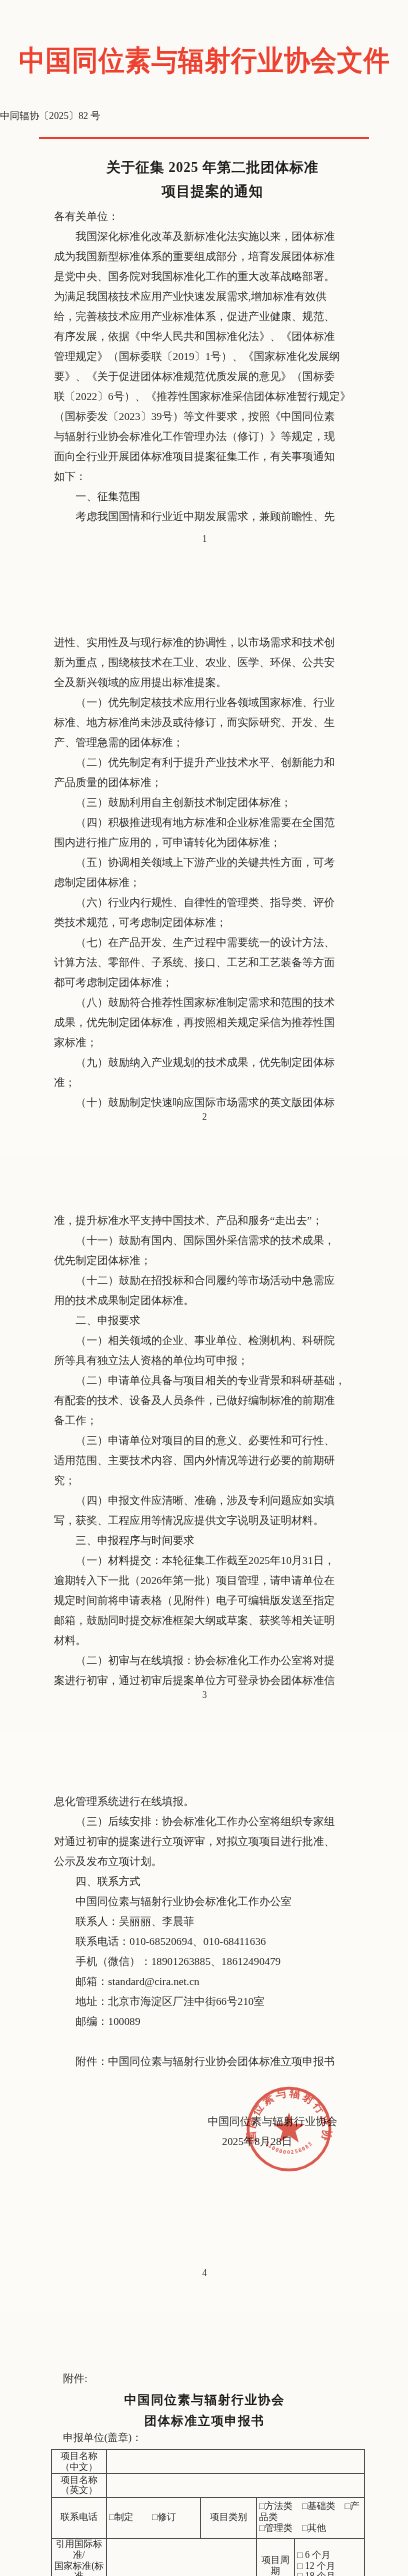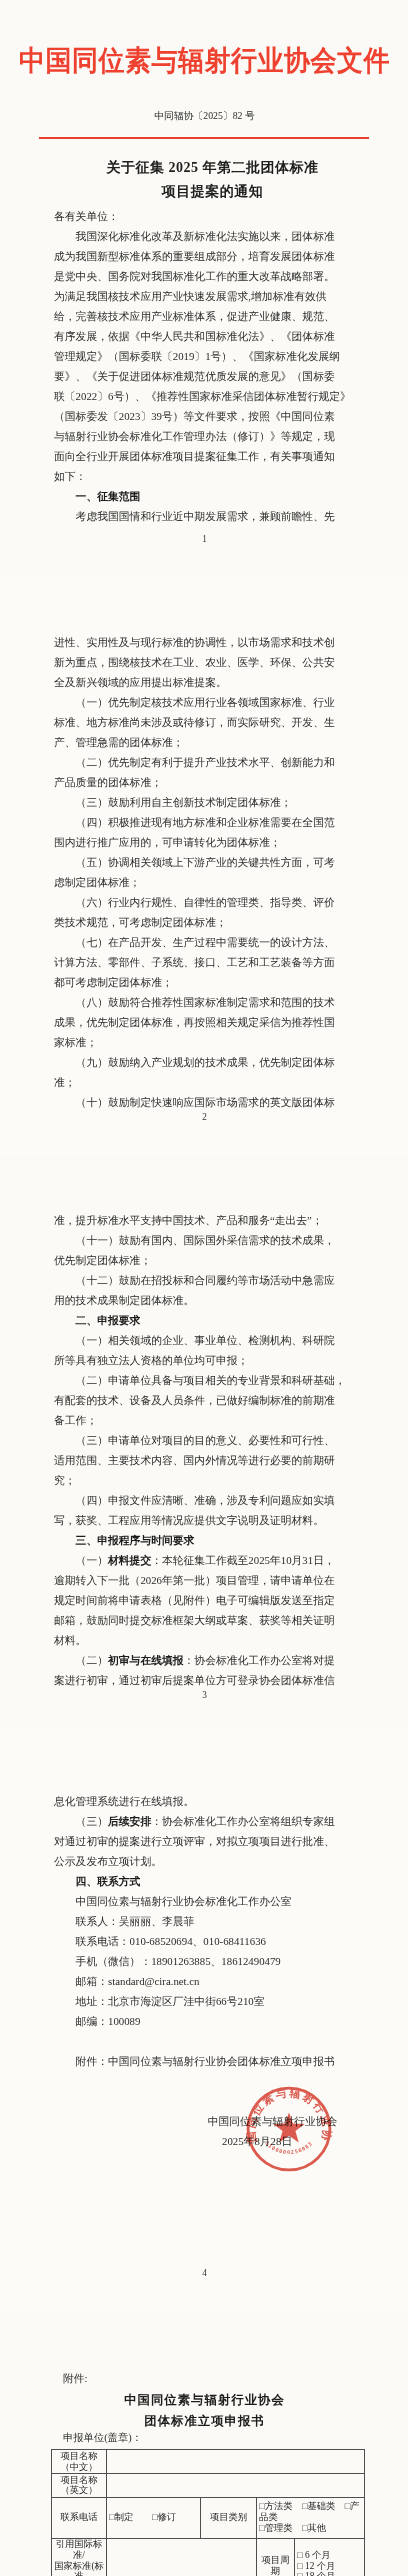--- a/index.html
+++ b/index.html
@@ -3,31 +3,31 @@
 <meta charset="utf-8">
 <style>
   html,body{margin:0;padding:0;background:#fbfaf7;}
   body{width:409px;height:2890px;position:relative;font-family:"Liberation Serif","DejaVu Serif",serif;color:#2a2a28;}
   .page{position:relative;width:409px;height:578px;overflow:hidden;background:#fcfbf8;}
   .page:nth-child(odd){background:#fbfaf6;}
 
   
   .org-title{position:absolute;top:43px;left:0;width:100%;text-align:center;
     font-size:26px;font-weight:700;color:#ee4130;letter-spacing:0.5px;transform:scaleY(1.08);}
-  .doc-number{position:absolute;top:110px;left:0;width:100%;text-align:center;font-size:9.8px;color:#2a2a28;}
+  .doc-number{position:absolute;top:110px;left:0;width:100%;font-size:9.8px;color:#2a2a28;}
   .red-rule{position:absolute;top:137px;left:39px;width:330px;height:2.1px;background:#e8402c;}
 
   
   .notice-title{position:absolute;top:148px;left:0;width:100%;margin:8px;text-align:center;
     font-size:14px;font-weight:700;line-height:24px;color:#1e1e1c;letter-spacing:0.5px;}
 
   
   .body-text{position:absolute;left:54px;width:289px;font-size:10.8px;}
   .line{height:20px;line-height:20px;white-space:nowrap;}
-  .line b{font-family:"Liberation Sans","DejaVu Sans",sans-serif;font-weight:700;color:#1c1c1a;}
+  .line b{font-family:"Liberation Sans","DejaVu Sans",sans-serif;font-weight:400;color:#1c1c1a;}
   .page-num{position:absolute;top:534px;left:0;width:100%;text-align:center;font-size:9.3px;color:#333;}
 
   
   .sig-org{position:absolute;top:381px;left:206px;width:133px;text-align:center;font-size:10.8px;}
   .sig-date{position:absolute;top:401px;left:222px;width:133px;font-size:10.8px;}
   .seal{position:absolute;top:351px;left:245px;width:88px;height:88px;opacity:.82;mix-blend-mode:multiply;}
 
   
   .attach-label{position:absolute;top:60px;left:63px;font-size:10.8px;}
   .form-title{position:absolute;left:0;width:100%;text-align:center;font-size:12.4px;font-weight:700;letter-spacing:1px;color:#1e1e1c;}

